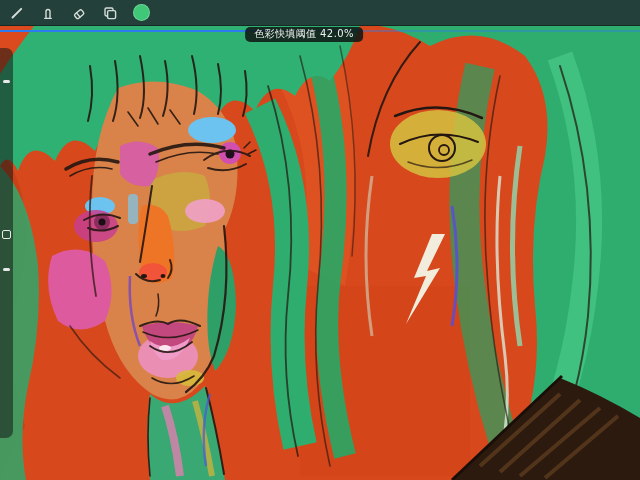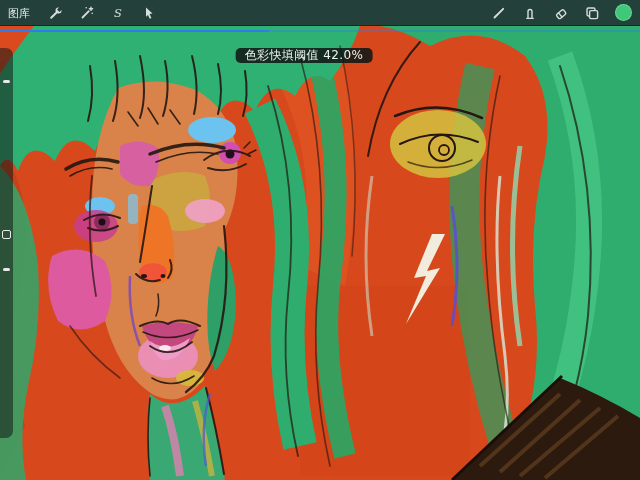--- a/index.html
+++ b/index.html
@@ -13,63 +13,37 @@
   .gallery{color:#e7efeb;font-size:11px;line-height:26px;margin-right:4px;white-space:nowrap;}
   .icon-btn{width:18px;height:18px;display:flex;align-items:center;justify-content:center;}
   .icon-btn svg{width:16px;height:16px;stroke:#d6ded9;fill:none;stroke-width:1.4;stroke-linecap:round;stroke-linejoin:round;}
   .swatch{width:17px;height:17px;border-radius:50%;border:1px solid rgba(255,255,255,.25);box-sizing:border-box;}
   
   .canvas{position:absolute;top:26px;left:0;width:640px;height:454px;overflow:hidden;}
   .canvas svg.paint{position:absolute;top:0;left:0;width:640px;height:454px;display:block;}
   .thr-track{position:absolute;top:4px;left:0;width:100%;height:2px;background:rgba(46,123,240,.40);z-index:20;}
   .thr-fill{position:absolute;top:4px;left:0;height:2px;background:#2e7bf0;z-index:21;}
   .hud-badge{position:absolute;top:1px;left:47.5%;transform:translateX(-50%);
-    background:rgba(16,24,20,.88);color:#eef2ee;font-size:12px;line-height:10px;
-    padding:2px 9px 3px;border-radius:5px;z-index:25;letter-spacing:.4px;white-space:nowrap;margin-top:21px;}
+    background:rgba(16,24,20,.88);color:#eef2ee;font-size:10px;line-height:10px;
+    padding:2px 9px 3px;border-radius:5px;z-index:25;letter-spacing:.4px;white-space:nowrap;}
   
   .sidebar{position:absolute;left:0;top:22px;width:13px;height:390px;
     background:rgba(22,26,24,.55);border-radius:0 7px 7px 0;z-index:30;}
   .sb-handle{position:absolute;left:3px;width:7px;height:3px;background:#e9e9e9;border-radius:2px;}
   .sb-handle.h1{top:32px;}
   .sb-handle.h2{top:220px;}
   .sb-square{position:absolute;left:2px;top:182px;width:9px;height:9px;border:1.5px solid #e9e9e9;
     border-radius:2px;box-sizing:border-box;background:none;}
 </style>
 </head>
 <body>
 
 <div class="screen">
 
   <div class="topbar" style="background: rgb(36, 64, 58);">
-    <div class="tool-group">
-      <button class="gallery">图库</button>
-      <button class="icon-btn">
-        <svg viewBox="0 0 16 16">
-          <path d="M11 2.5 a3 3 0 1 0 2.5 2.5 l-2 2 -2.5 -2.5 z" fill="#d6ded9" stroke="none"></path>
-          <path d="M8.8 7.2 L3.2 12.8" stroke-width="2"></path>
-        </svg>
-      </button>
-      <button class="icon-btn">
-        <svg viewBox="0 0 16 16">
-          <path d="M3.5 12.5 L9.8 6.2" stroke-width="1.8"></path>
-          <path d="M12 2.2 v3.2 M10.4 3.8 h3.2"></path>
-          <path d="M7.2 2.8 h.01 M13.2 8.2 h.01" stroke-width="1.6"></path>
-        </svg>
-      </button>
-      <button class="icon-btn">
-        <svg viewBox="0 0 16 16">
-          <text x="8" y="12.2" font-size="11.5" font-style="italic" fill="#d6ded9" stroke="none" text-anchor="middle" font-family="DejaVu Serif, serif">S</text>
-        </svg>
-      </button>
-      <button class="icon-btn">
-        <svg viewBox="0 0 16 16">
-          <path d="M5 2.5 L11.5 8.5 L8.6 9 L10.4 13 L8.7 13.8 L7 9.9 L5 11.8 Z" fill="#d6ded9" stroke="none"></path>
-        </svg>
-      </button>
-    </div>
     <div class="tool-group">
       <button class="icon-btn">
         <svg viewBox="0 0 16 16">
           <path d="M3.5 12.5 L12.2 3.8" stroke-width="1.9"></path>
         </svg>
       </button>
       <button class="icon-btn">
         <svg viewBox="0 0 16 16">
           <path d="M6 13 L6 6.5 a2 2 0 0 1 4 0 L10 13"></path>
           <path d="M4.8 13.4 h6.4"></path>

